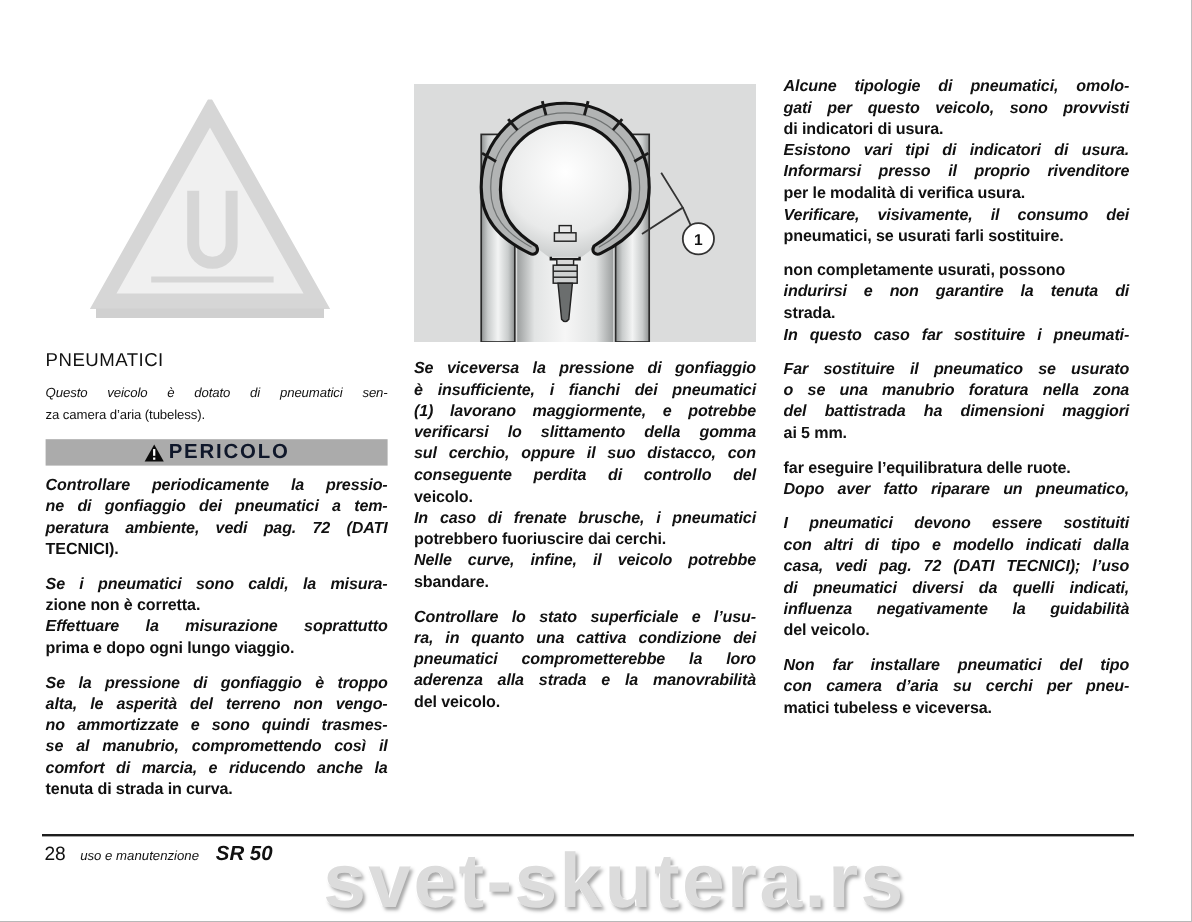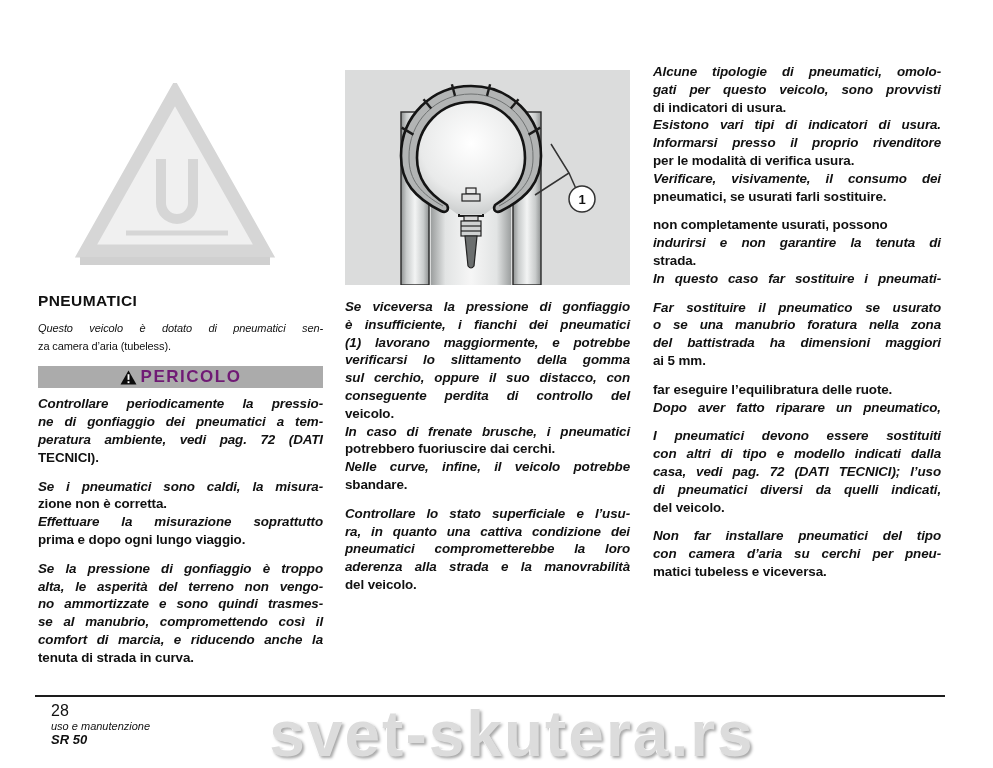--- a/index.html
+++ b/index.html
@@ -8,56 +8,56 @@
     font-family:"Liberation Sans",sans-serif;color:#111;overflow:hidden;
     margin:0 auto;
   }
   
   .col{position:absolute;width:285px;}
   .col-left{left:38px;top:292px;}
   .col-mid{left:345px;top:70px;}
   .col-right{left:653px;top:63px;width:288px;}
 
   h1.section-title{
-    margin:0 0 9px 0;font-size:15.5px;font-weight:bold;letter-spacing:.4px;
+    margin:0 0 9px 0;font-size:15.5px;font-weight:normal;letter-spacing:.4px;
   }
   .para{margin:0;}
   .paras .para{margin:0 0 11px 0;}
   .ln{
     font-size:13.4px;line-height:17.8px;letter-spacing:-.1px;
     white-space:nowrap;font-weight:bold;
   }
   .intro .ln{font-weight:normal;font-size:11px;line-height:18.2px;}
   .jl{text-align:justify;text-align-last:justify;font-style:italic;}
   .intro{margin-bottom:11px;}
 
   .danger-bar{
     background:var(--danger-bar-bg,#ababab);
     height:22px;display:flex;align-items:center;justify-content:center;
     margin:0 0 7px 0;
   }
   .danger-label{
-    font-weight:bold;font-size:17px;letter-spacing:1.5px;color:#701a75;
+    font-weight:bold;font-size:17px;letter-spacing:1.5px;color:#0f172a;
   }
   .warn-icon{margin-right:4px;display:block;}
 
   .fig{
     margin:0 0 13px 0;width:285px;height:215px;background:var(--figure-bg,#dbdcdc);
   }
   .fig svg{display:block;}
 
   
   .tri-watermark{position:absolute;left:68px;top:83px;}
 
   
   .footer-line{position:absolute;left:35px;top:695px;width:910px;height:2px;background:#1d1d1d;}
-  .footer{position:absolute;left:37px;top:702px;display:flex;align-items:baseline;flex-direction:column;}
+  .footer{position:absolute;left:37px;top:702px;display:flex;align-items:baseline;}
   .footer .pg{font-size:16px;}
   .footer .booklet{font-size:11px;font-style:italic;margin-left:12px;}
-  .footer .model{font-size:13px;font-style:italic;font-weight:bold;margin-left:14px;}
+  .footer .model{font-size:17px;font-style:italic;font-weight:bold;margin-left:14px;}
 
   .watermark{
     position:absolute;left:512px;top:697px;transform:translateX(-50%);
     font-size:64px;font-weight:700;letter-spacing:2px;white-space:nowrap;
     color:var(--watermark-gray,#dcdcdc);
     text-shadow:-1px -1px 0 #ffffff,2px 2px 3px #a8a8a8;
   }
 </style>
 </head>
 <body>
@@ -221,20 +221,21 @@
         </div>
         <div class="para">
           <div class="ln">far eseguire l’equilibratura delle ruote.</div>
           <div class="ln jl">Dopo aver fatto riparare un pneumatico,</div>
         </div>
         <div class="para">
           <div class="ln jl">I pneumatici devono essere sostituiti</div>
           <div class="ln jl">con altri di tipo e modello indicati dalla</div>
           <div class="ln jl">casa, vedi pag. 72 (DATI TECNICI); l’uso</div>
           <div class="ln jl">di pneumatici diversi da quelli indicati,</div>
+          <div class="ln jl">influenza negativamente la guidabilità</div>
           <div class="ln">del veicolo.</div>
         </div>
         <div class="para">
           <div class="ln jl">Non far installare pneumatici del tipo</div>
           <div class="ln jl">con camera d’aria su cerchi per pneu-</div>
           <div class="ln">matici tubeless e viceversa.</div>
         </div>
       </div>
   </section>
 

